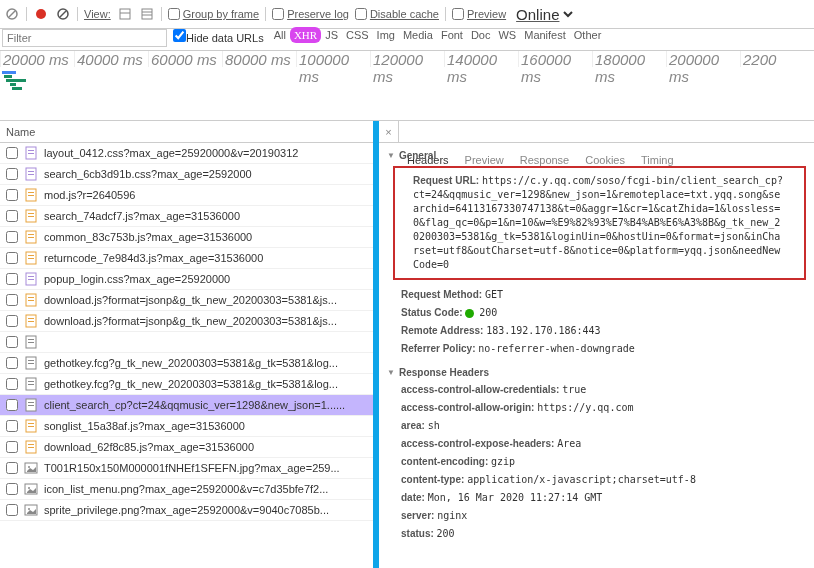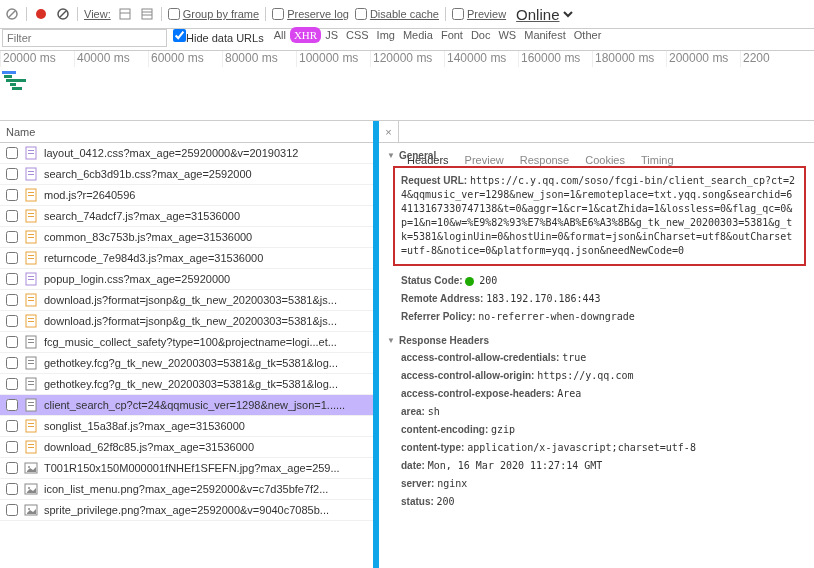--- a/index.html
+++ b/index.html
@@ -8,21 +8,21 @@
 .toolbar .icon-btn { width: 16px; height: 16px; display: flex; align-items: center; justify-content: center; cursor: pointer; }
 .toolbar .sep { width: 1px; height: 14px; background: #ccc; }
 .toolbar label { display: flex; align-items: center; gap: 3px; cursor: pointer; }
 .toolbar input[type="checkbox"] { width: 12px; height: 12px; }
 .toolbar select { border: none; background: transparent; font-size: 15px; color: #333; }
 .filterbar { display: flex; align-items: flex-start; height: 22px; border-bottom: 1px solid #ccc; padding: 0 2px; gap: 6px; font-size: 11px; }
 .filterbar input[type="text"] { flex: 0 0 165px; height: 18px; border: 1px solid #ccc; padding: 0 4px; font-size: 11px; color: #888; }
 .filterbar .types span { padding: 2px 4px; cursor: pointer; color: #5a5a5a; }
 .filterbar .types span.active { background: #d946ef; color: #fff; border-radius: 6px; font-family: Liberation Serif, serif; }
 .timeline { height: 70px; border-bottom: 1px solid #ccc; position: relative; overflow: hidden; }
-.timeline .ticks { display: flex; height: 16px; font-size: 12px; color: #888; }
+.timeline .ticks { display: flex; height: 16px; font-size: 15px; color: #888; font-style: italic; }
 .timeline .ticks div { flex: 0 0 74px; border-left: 1px solid #eee; padding-left: 2px; }
 .timeline .bars { position: absolute; top: 20px; left: 0; }
 .timeline .bar { position: absolute; height: 3px; background: #1a8f62; }
 .split { display: flex; height: 454px; }
 .left { width: 379px; border-right: 6px solid #0ea5e9; display: flex; flex-direction: column; }
 .left .header { height: 22px; display: flex; align-items: center; padding: 0 6px; border-bottom: 1px solid #ccc; color: #555; }
 .left .list { overflow-y: auto; flex: 1; }
 .left .row { display: flex; align-items: center; height: 21px; padding: 0 6px; gap: 6px; border-bottom: 1px solid #f0f0f0; cursor: pointer; white-space: nowrap; overflow: hidden; }
 .left .row.selected { background: #c4b5fd; }
 .left .row input[type="checkbox"] { width: 12px; height: 12px; }
@@ -32,21 +32,21 @@
 .right .tabbar { display: flex; align-items: center; height: 22px; border-bottom: 1px solid #ccc; font-size: 11px; }
 .right .tabbar .close { width: 20px; text-align: center; color: #888; cursor: pointer; border-right: 1px solid #ccc; height: 100%; display: flex; align-items: center; justify-content: center; }
 .right .tabbar .tab { padding: 0 8px; color: #888; cursor: pointer; height: 100%; display: flex; align-items: center; margin-top: 28px; }
 .right .tabbar .tab.active { color: #333; }
 .right .content { flex: 1; overflow-y: auto; padding: 4px 8px; font-size: 10px; }
 .section-title { color: #555; font-weight: bold; padding: 3px 0; cursor: pointer; display: flex; align-items: center; gap: 4px; }
 .section-title::before { content: "▼"; font-size: 8px; color: #888; }
 .kv { padding: 2px 0 2px 14px; line-height: 1.4; }
 .kv .k { font-weight: bold; color: #555; }
 .kv .v { color: #333; font-family: Consolas, monospace; word-break: break-all; }
-.highlight-box { border: 2px solid #c92c2c; padding: 4px 6px; margin: 2px 0 6px 6px; }
+.highlight-box { border: 2px solid #c92c2c; padding: 4px 18px; margin: 2px 0 6px 6px; }
 .status-dot { display: inline-block; width: 9px; height: 9px; border-radius: 50%; background: #1faa00; vertical-align: middle; margin-right: 2px; }
 svg { display: block; }
 </style>
 </head>
 <body>
 
 <div class="toolbar">
   <span class="icon-btn">
       <svg width="12" height="12">
         <circle cx="6" cy="6" r="5" fill="none" stroke="#888" stroke-width="1.5"></circle>
@@ -236,21 +236,20 @@
         </div>
         <div class="row">
           <input type="checkbox" style="">
           <span class="file-icon">
             <svg width="14" height="14">
               <rect x="2" y="1" width="10" height="12" fill="#fff" stroke="#888"></rect>
               <rect x="4" y="4" width="6" height="1" fill="#888"></rect>
               <rect x="4" y="7" width="6" height="1" fill="#888"></rect>
             </svg>
           </span>
-          <span class="name">fcg_music_collect_safety?type=100&amp;projectname=logi...et...</span>
         </div>
         <div class="row">
           <input type="checkbox" style="">
           <span class="file-icon">
             <svg width="14" height="14">
               <rect x="2" y="1" width="10" height="12" fill="#fff" stroke="#888"></rect>
               <rect x="4" y="4" width="6" height="1" fill="#888"></rect>
               <rect x="4" y="7" width="6" height="1" fill="#888"></rect>
             </svg>
           </span>
@@ -344,30 +343,31 @@
           <div class="tab">Response</div>
           <div class="tab">Cookies</div>
           <div class="tab">Timing</div>
         </div>
     </div>
     <div class="content">
       <div class="section-title">General</div>
       <div class="highlight-box">
         <div class="kv" style="padding-left:0"><span class="k">Request URL:</span> <span class="v">https://c.y.qq.com/soso/fcgi-bin/client_search_cp?ct=24&amp;qqmusic_ver=1298&amp;new_json=1&amp;remoteplace=txt.yqq.song&amp;searchid=64113167330747138&amp;t=0&amp;aggr=1&amp;cr=1&amp;catZhida=1&amp;lossless=0&amp;flag_qc=0&amp;p=1&amp;n=10&amp;w=%E9%82%93%E7%B4%AB%E6%A3%8B&amp;g_tk_new_20200303=5381&amp;g_tk=5381&amp;loginUin=0&amp;hostUin=0&amp;format=json&amp;inCharset=utf8&amp;outCharset=utf-8&amp;notice=0&amp;platform=yqq.json&amp;needNewCode=0</span></div>
       </div>
+      <div class="kv"><span class="k">Request Method:</span> <span class="v">GET</span></div>
       <div class="kv"><span class="k">Status Code:</span> <span class="status-dot"></span> <span class="v">200</span></div>
       <div class="kv"><span class="k">Remote Address:</span> <span class="v">183.192.170.186:443</span></div>
       <div class="kv"><span class="k">Referrer Policy:</span> <span class="v">no-referrer-when-downgrade</span></div>
 
       <div class="section-title" style="margin-top:6px">Response Headers</div>
       <div id="response-headers">
           <div class="kv"><span class="k">access-control-allow-credentials:</span> <span class="v">true</span></div>
           <div class="kv"><span class="k">access-control-allow-origin:</span> <span class="v">https://y.qq.com</span></div>
+          <div class="kv"><span class="k">area:</span> <span class="v">sh</span></div>
           <div class="kv"><span class="k">access-control-expose-headers:</span> <span class="v">Area</span></div>
-          <div class="kv"><span class="k">area:</span> <span class="v">sh</span></div>
           <div class="kv"><span class="k">content-encoding:</span> <span class="v">gzip</span></div>
           <div class="kv"><span class="k">content-type:</span> <span class="v">application/x-javascript;charset=utf-8</span></div>
           <div class="kv"><span class="k">date:</span> <span class="v">Mon, 16 Mar 2020 11:27:14 GMT</span></div>
           <div class="kv"><span class="k">server:</span> <span class="v">nginx</span></div>
           <div class="kv"><span class="k">status:</span> <span class="v">200</span></div>
           <div class="kv"> </div>
         </div>
 
     </div>
   </div>

